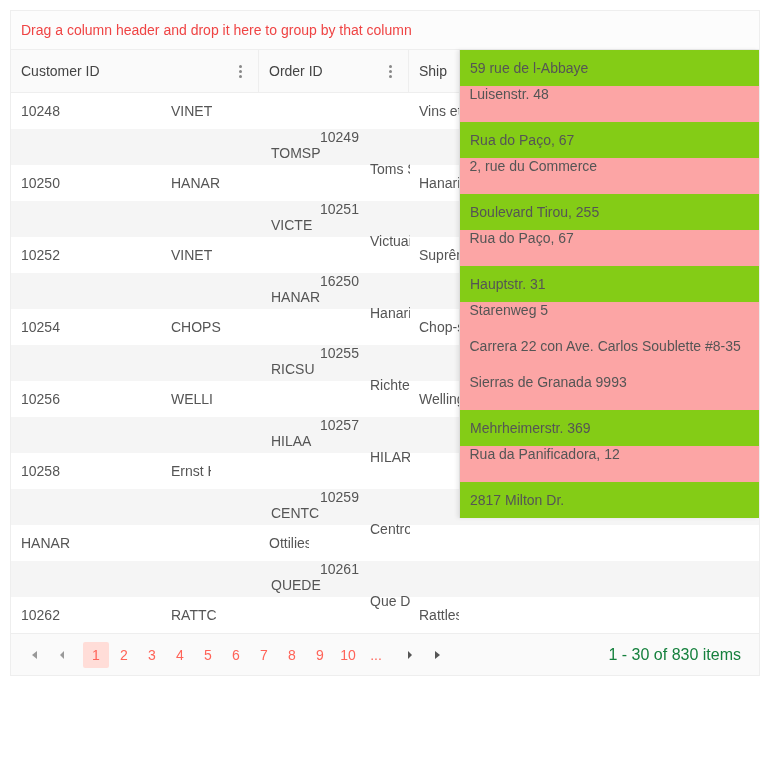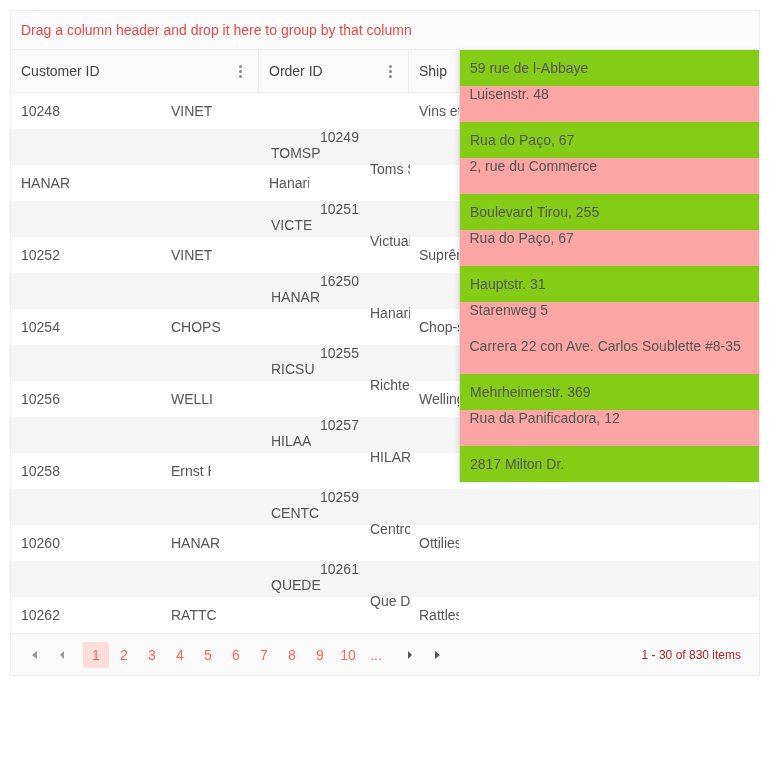--- a/index.html
+++ b/index.html
@@ -25,21 +25,21 @@
 .frozen .row { padding: 0; }
 .frozen .cell { width: 300px; }
 .frozen .row.odd { background: #84cc16; }
 .frozen .row.even { background: #fca5a5; }
 .scrollable { overflow: hidden; }
 .pager { display: flex; align-items: center; justify-content: space-between; padding: 6px 10px; background: #fafafa; border-top: 1px solid #eee; height: 42px; }
 .pager-left { display: flex; align-items: center; gap: 2px; }
 .pager-btn { width: 26px; height: 26px; display: flex; align-items: center; justify-content: center; color: #777; cursor: pointer; font-size: 12px; }
 .pager-num { width: 26px; height: 26px; display: flex; align-items: center; justify-content: center; color: #ff6358; cursor: pointer; font-size: 14px; border-radius: 2px; }
 .pager-num.active { background: #ffddd8; }
-.pager-info { color: #b91c1c; font-size: 12px; padding-right: 8px; }
+.pager-info { color: #15803d; font-size: 16px; padding-right: 8px; }
 svg { display: block; }
 </style>
 </head>
 <body>
 
 <div class="grid">
 
   <div class="group-panel">Drag a column header and drop it here to group by that column</div>
 
   <div class="body">
@@ -71,20 +71,21 @@
             <div class="cell col-orderid">10248</div>
             <div class="cell col-customerid">VINET</div>
             <div class="cell col-shipname">Vins et alcools Chevalier</div>
           </div>
           <div class="row even">
             <div class="cell col-orderid">10249</div>
             <div class="cell col-customerid">TOMSP</div>
             <div class="cell col-shipname">Toms Spezialitäten</div>
           </div>
           <div class="row odd">
+            <div class="cell col-orderid">10250</div>
             <div class="cell col-customerid">HANAR</div>
             <div class="cell col-shipname">Hanari Carnes</div>
           </div>
           <div class="row even">
             <div class="cell col-orderid">10251</div>
             <div class="cell col-customerid">VICTE</div>
             <div class="cell col-shipname">Victuailles en stock</div>
           </div>
           <div class="row odd">
             <div class="cell col-orderid">10252</div>
@@ -119,21 +120,20 @@
           <div class="row odd">
             <div class="cell col-orderid">10258</div>
             <div class="cell col-shipname">Ernst Handel</div>
           </div>
           <div class="row even">
             <div class="cell col-orderid">10259</div>
             <div class="cell col-customerid">CENTC</div>
             <div class="cell col-shipname">Centro comercial Moctezuma</div>
           </div>
           <div class="row odd">
-            <div class="cell col-orderid">10260</div>
             <div class="cell col-customerid">HANAR</div>
             <div class="cell col-shipname">Ottilies Käseladen</div>
           </div>
           <div class="row even">
             <div class="cell col-orderid">10261</div>
             <div class="cell col-customerid">QUEDE</div>
             <div class="cell col-shipname">Que Delícia</div>
           </div>
           <div class="row odd">
             <div class="cell col-orderid">10262</div>
@@ -164,20 +164,23 @@
             <div class="cell">Rua do Paço, 67</div>
           </div>
           <div class="row odd">
             <div class="cell">Hauptstr. 31</div>
           </div>
           <div class="row even">
             <div class="cell">Starenweg 5</div>
           </div>
           <div class="row even">
             <div class="cell">Carrera 22 con Ave. Carlos Soublette #8-35</div>
+          </div>
+          <div class="row even">
+            <div class="cell">Sierras de Granada 9993</div>
           </div>
           <div class="row odd">
             <div class="cell">Mehrheimerstr. 369</div>
           </div>
           <div class="row even">
             <div class="cell">Rua da Panificadora, 12</div>
           </div>
           <div class="row odd">
             <div class="cell">2817 Milton Dr.</div>
           </div>

